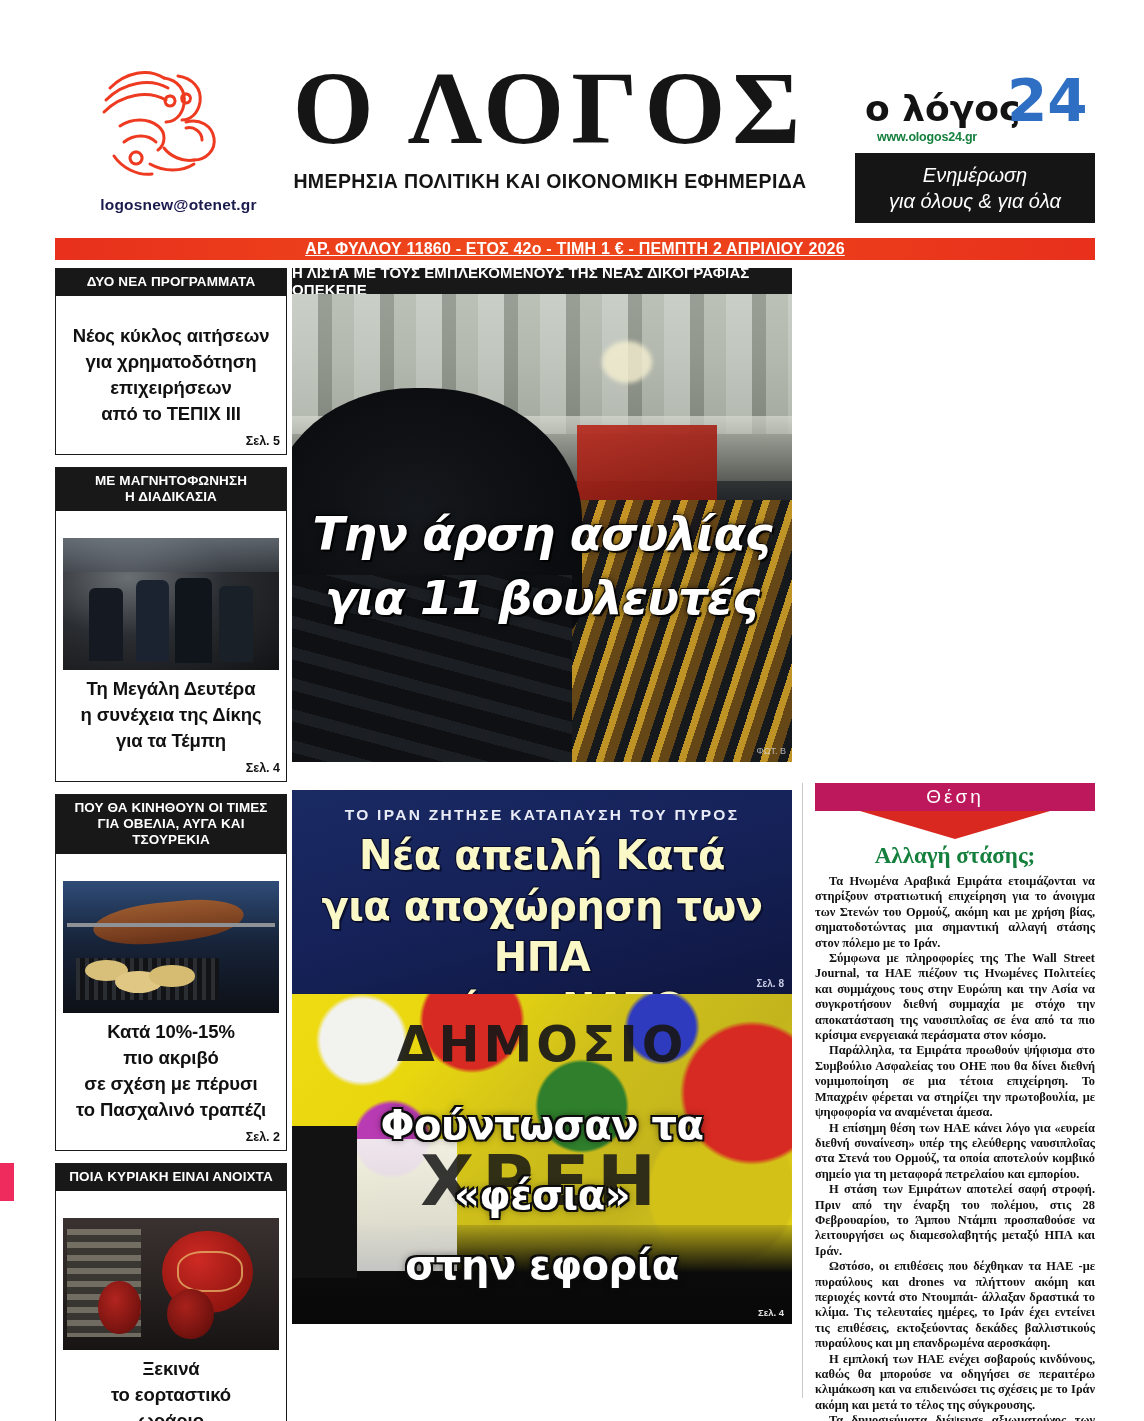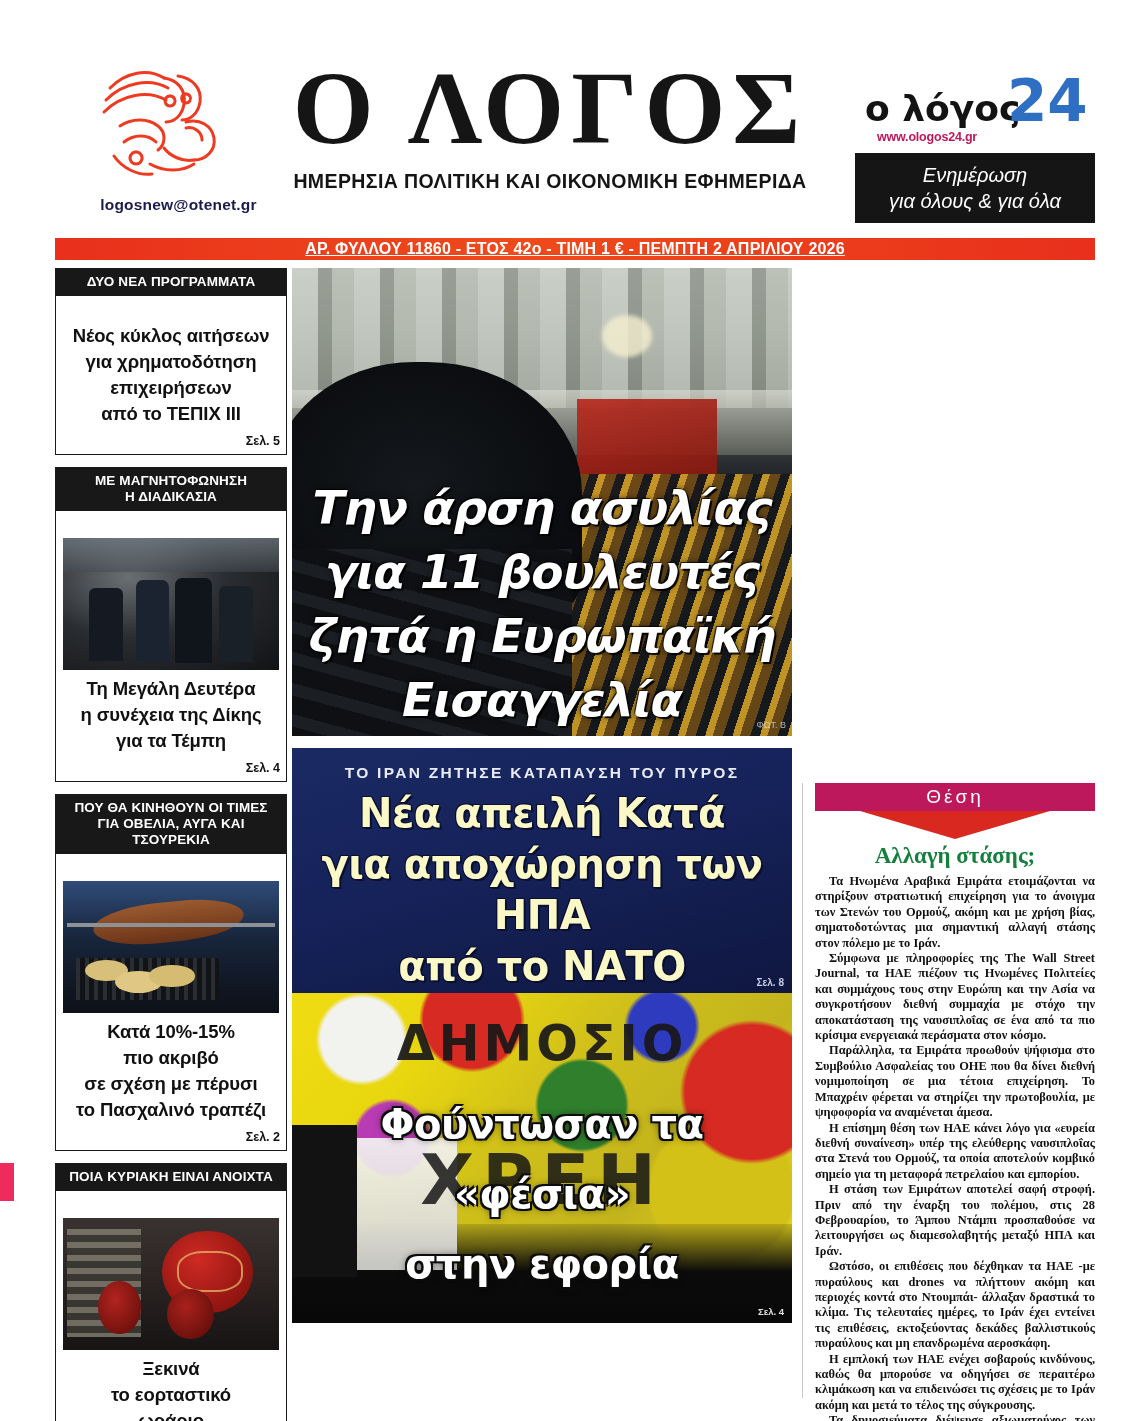--- a/index.html
+++ b/index.html
@@ -20,21 +20,21 @@
   .paper-title{font-family:"Liberation Serif",serif;font-weight:bold;font-size:104px;
       line-height:104px;letter-spacing:7px;color:#151515;margin:0;padding-top:8px;}
   .paper-sub{font-size:19.5px;font-weight:bold;color:#151515;letter-spacing:.4px;margin-top:10px;}
 
   .brand24{position:absolute;left:800px;top:22px;width:240px;height:80px;}
   .brand24 .b-text{position:absolute;left:10px;top:18px;font-size:36px;font-weight:bold;
       color:#131313;letter-spacing:0px;font-family:"DejaVu Sans",sans-serif;}
   .brand24 .b-num{position:absolute;left:152px;top:2px;font-size:58px;font-weight:bold;
       color:#2e6fc4;font-family:"DejaVu Sans",sans-serif;line-height:58px;}
   .brand24 .b-url{position:absolute;left:22px;top:60px;font-size:12.5px;font-weight:bold;
-      color:#be185d;letter-spacing:-.2px;}
+      color:#15803d;letter-spacing:-.2px;}
 
   .promo{position:absolute;left:800px;top:105px;width:240px;height:70px;background:#151515;
       display:flex;flex-direction:column;align-items:center;justify-content:center;}
   .promo div{color:#fff;font-style:italic;font-size:20px;line-height:26px;
       font-family:"Liberation Sans",sans-serif;}
 
   
   .issuebar{position:absolute;left:55px;top:238px;width:1040px;height:22px;
       background:linear-gradient(90deg,#e8301c 0%,#ef4a1b 45%,#e8301c 100%);
       display:flex;align-items:center;justify-content:center;}
@@ -109,21 +109,21 @@
   .parl .glow{position:absolute;left:62%;top:10%;width:10%;height:9%;background:#f5efd0;
      border-radius:50%;filter:blur(2px);opacity:.8;}
   .parl .credit{position:absolute;right:6px;bottom:6px;color:#d8d8d8;font-size:9px;opacity:.8;}
 
   .lead-title{position:absolute;left:0;right:0;top:208px;text-align:center;padding:0 6px;}
   .lead-title div{color:#fff;font-size:47px;line-height:64px;font-weight:bold;font-style:italic;
       letter-spacing:-1px;font-family:"DejaVu Sans",sans-serif;
       text-shadow:2px 2px 0 rgba(0,0,0,.9), -1px -1px 0 rgba(0,0,0,.75), 0 0 6px rgba(0,0,0,.8);}
 
   
-  .blue-box{position:relative;margin-top:12px;width:100%;height:245px;
+  .blue-box{position:relative;margin-top:28px;width:100%;height:204px;
       background:linear-gradient(165deg,#1a2a63 0%,#16225a 45%,#0f1740 100%);overflow:hidden;}
   .blue-box .bb-kick{text-align:center;color:#e9ecf7;font-size:15.5px;font-weight:bold;
       letter-spacing:2.3px;padding-top:16px;}
   .blue-box .bb-title{text-align:center;margin-top:6px;}
   .blue-box .bb-title div{color:#fbf8c8;font-size:40px;line-height:51px;font-weight:bold;
       font-family:"DejaVu Sans",sans-serif;letter-spacing:-.5px;
       text-shadow:2px 2px 0 #0a0f2e,-1px -1px 0 #0a0f2e,1px -1px 0 #0a0f2e,-1px 1px 0 #0a0f2e;}
   .blue-box .bb-page{position:absolute;right:8px;bottom:5px;color:#c9cde6;font-size:10px;font-weight:bold;}
 
   
@@ -291,35 +291,35 @@
         <div class="sb-text">το εορταστικό</div>
         <div class="sb-text">ωράριο</div>
         <div class="sb-text">των καταστημάτων</div>
       </div>
       <div class="sb-page">Σελ. 4</div>
     </div>
   </div>
 
   <div class="main">
 
+    <div class="lead-kicker">Η ΛΙΣΤΑ ΜΕ ΤΟΥΣ ΕΜΠΛΕΚΟΜΕΝΟΥΣ ΤΗΣ ΝΕΑΣ ΔΙΚΟΓΡΑΦΙΑΣ ΟΠΕΚΕΠΕ</div>
 
     <div class="lead-photo">
       <div class="parl">
         <div class="colns"></div>
         <div class="dais"></div>
         <div class="glow"></div>
         <div class="redz"></div>
         <div class="seatsR"></div>
         <div class="dark"></div>
         <div class="seatsL"></div>
         <div class="credit">ΦΩΤ. Β</div>
       </div>
       <div class="lead-title">
         <div>Την άρση ασυλίας για 11 βουλευτές</div>
-        <div>ζητά η Ευρωπαϊκή Εισαγγελία</div>
       </div>
     </div>
 
     <div class="blue-box">
       <div class="bb-kick">ΤΟ ΙΡΑΝ ΖΗΤΗΣΕ ΚΑΤΑΠΑΥΣΗ ΤΟΥ ΠΥΡΟΣ</div>
       <div class="bb-title">
         <div>Νέα απειλή Κατά</div>
         <div>για αποχώρηση των ΗΠΑ</div>
         <div>από το ΝΑΤΟ</div>
       </div>

